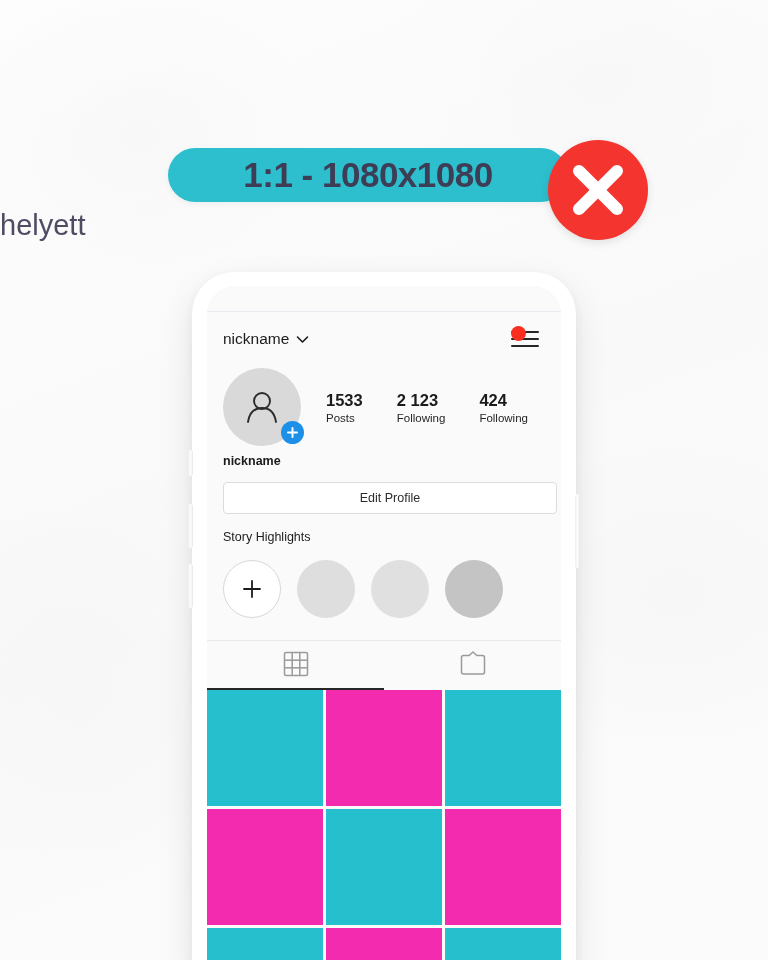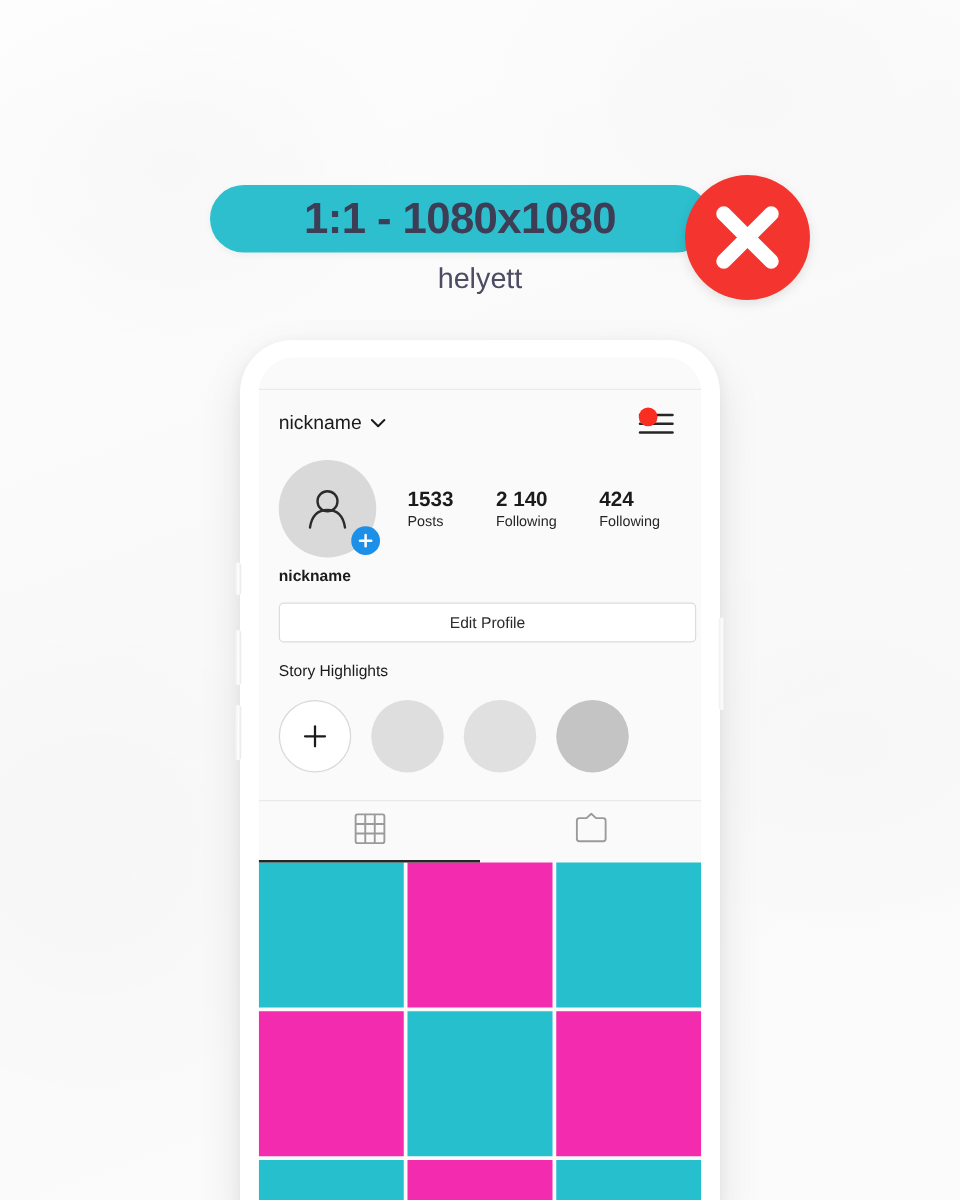--- a/index.html
+++ b/index.html
@@ -64,22 +64,21 @@
     height: 100px;
     border-radius: 50%;
     background: #f4352f;
     box-shadow: 0 3px 9px rgba(0,0,0,0.10);
   }
   .x-badge svg { display: block; }
   .subtitle {
     position: absolute;
     left: 0; right: 0;
     top: 69px;
-    text-align: center;
-    font-size: 23px;
+    font-size: 29px;
     color: #4d4c63;
     font-weight: 400;
   }
 
   
   #phone {
     position: absolute;
     left: 192px;
     top: 272px;
     width: 384px;
@@ -327,21 +326,21 @@
           </svg>
         </div>
       </div>
 
       <div class="stats">
         <div class="stat">
           <div class="stat-num">1533</div>
           <div class="stat-lbl">Posts</div>
         </div>
         <div class="stat">
-          <div class="stat-num">2 140</div>
+          <div class="stat-num">2 123</div>
           <div class="stat-lbl">Following</div>
         </div>
         <div class="stat">
           <div class="stat-num">424</div>
           <div class="stat-lbl">Following</div>
         </div>
       </div>
     </div>
 
     <div class="handle">nickname</div>

